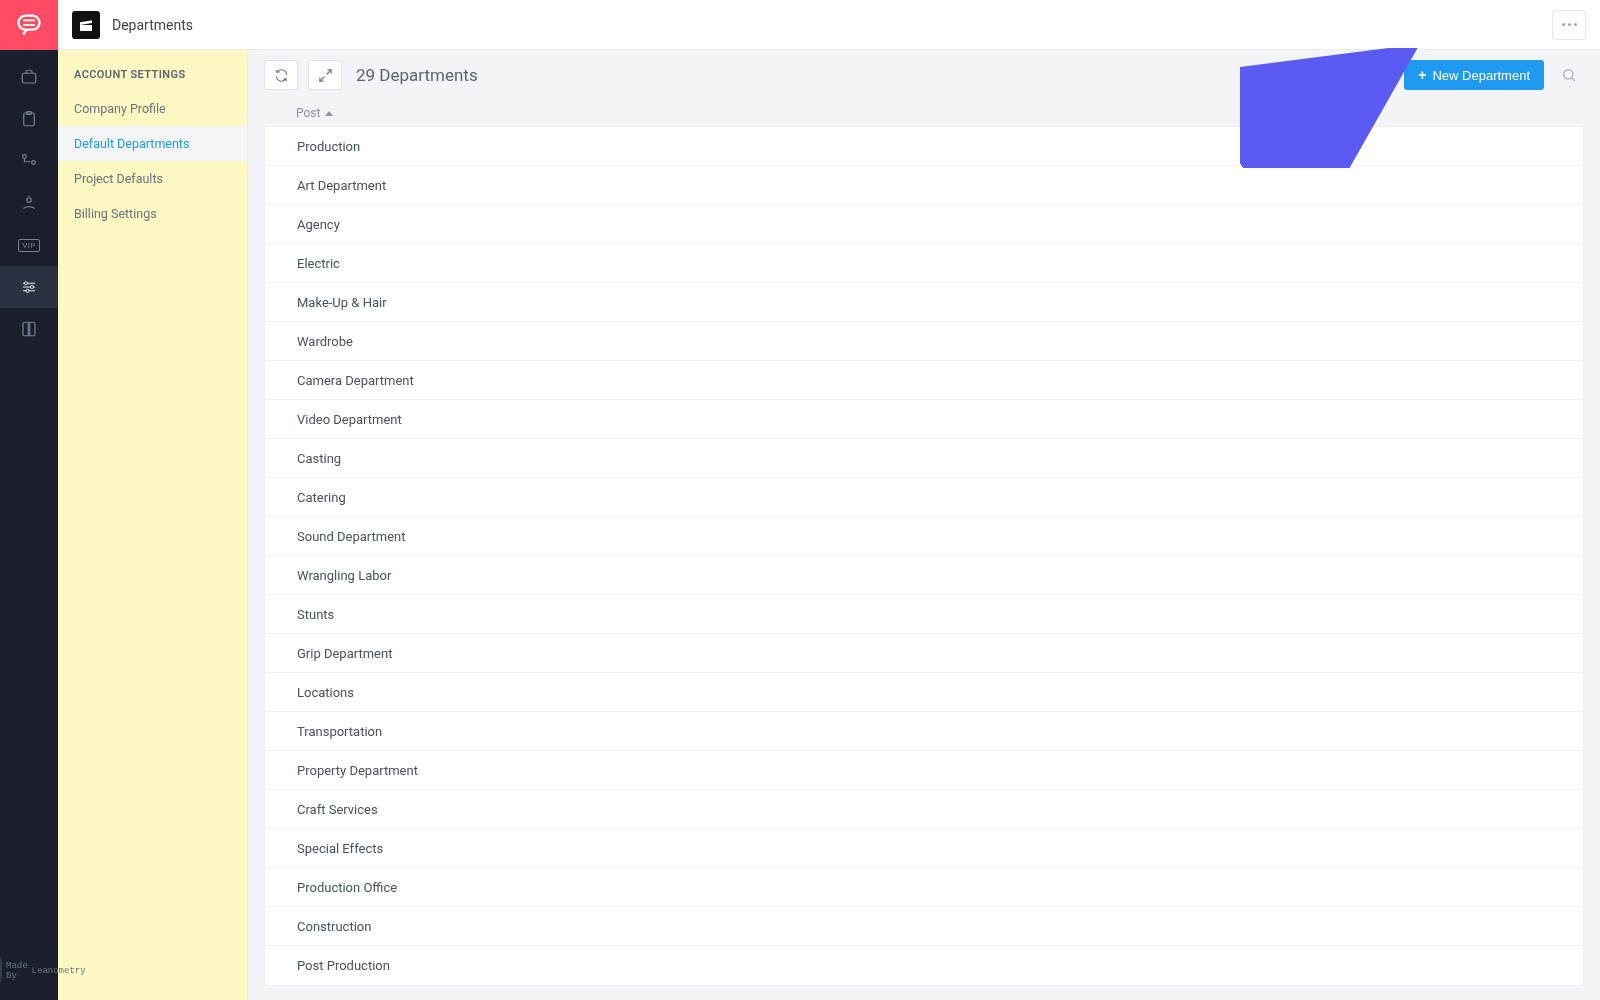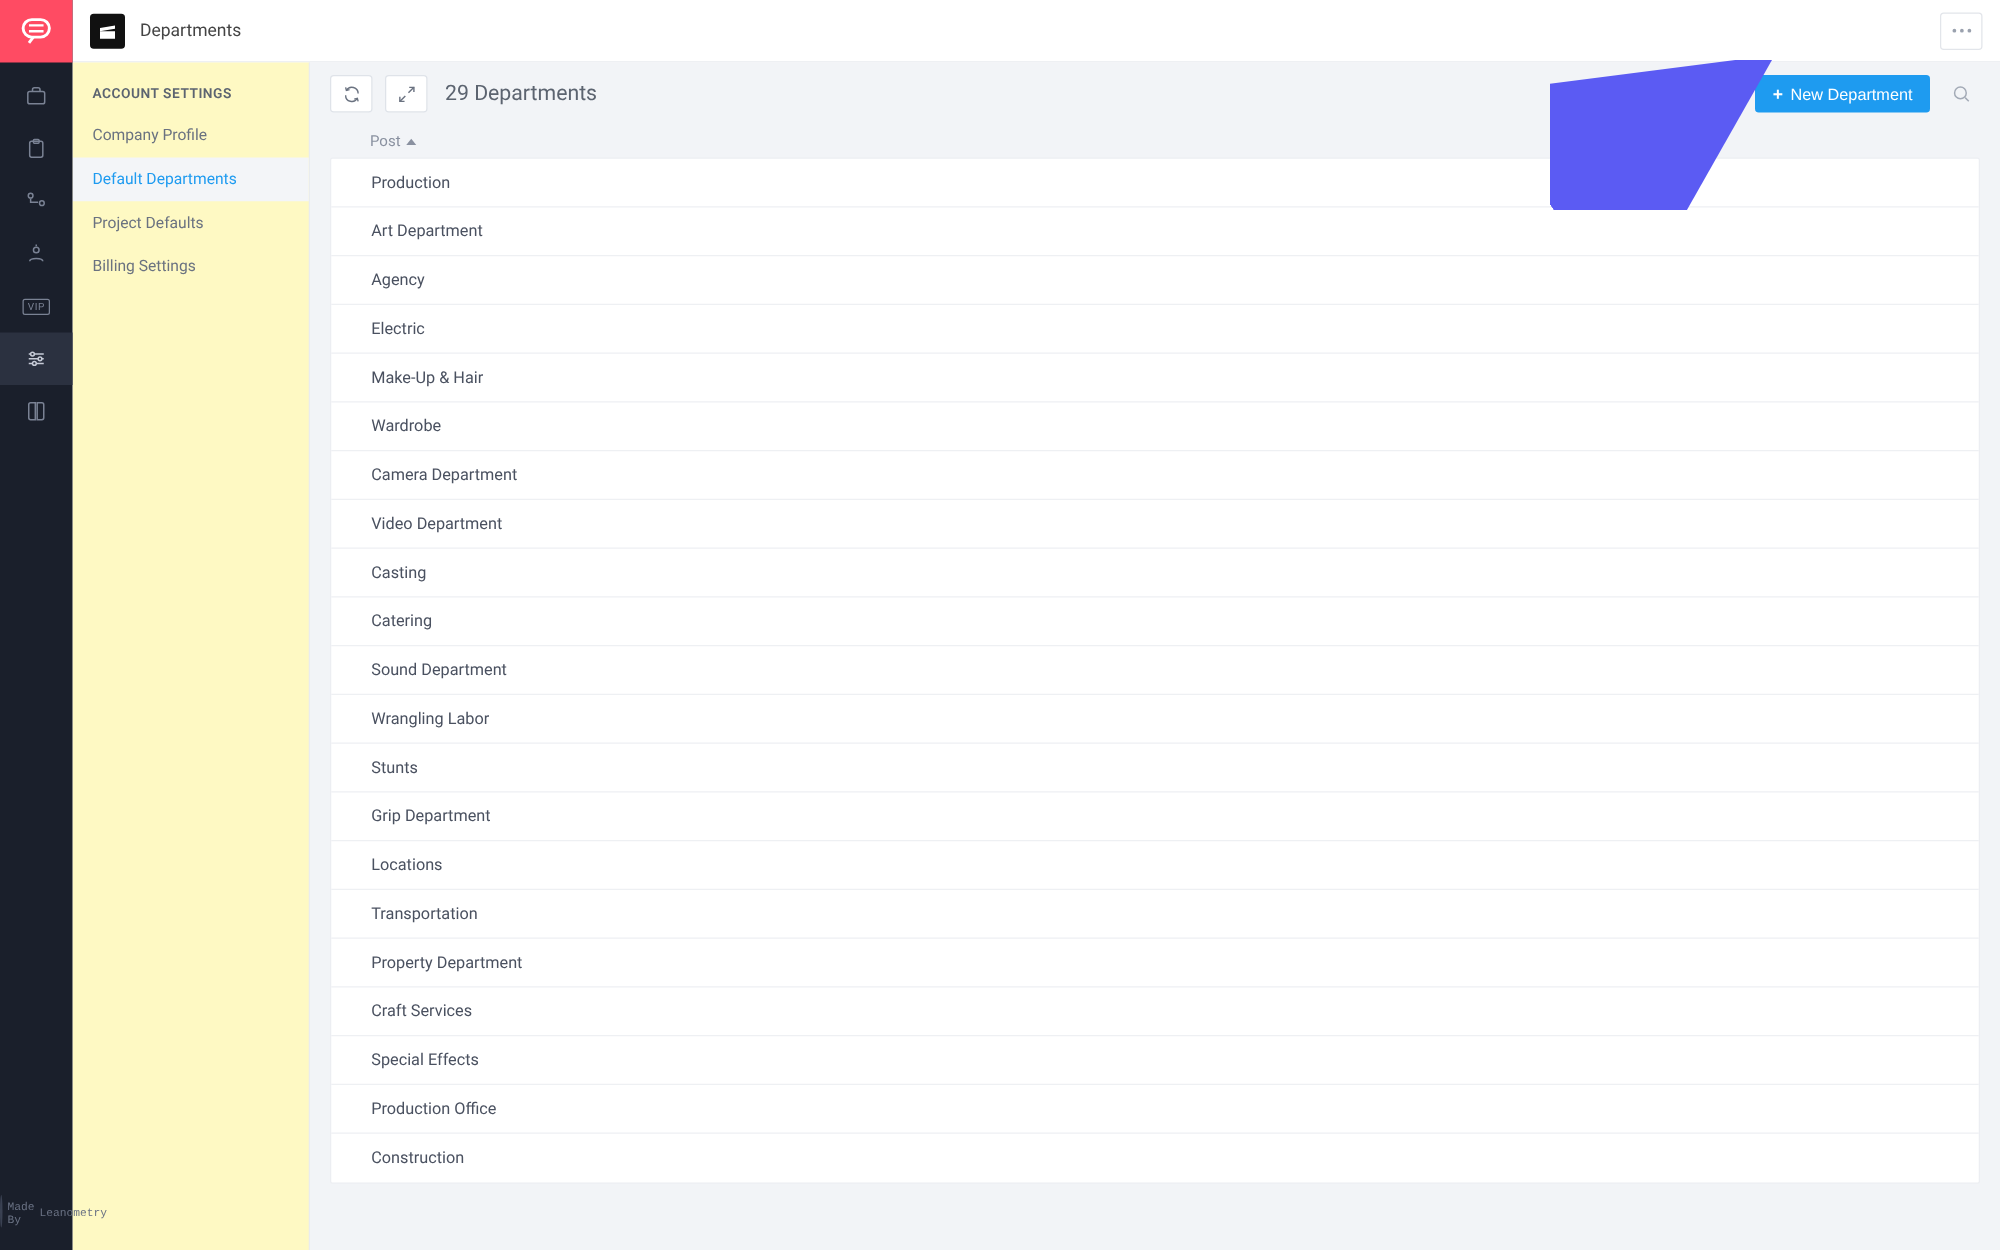--- a/index.html
+++ b/index.html
@@ -372,20 +372,21 @@
               <div class="row">Wrangling Labor</div>
               <div class="row">Stunts</div>
               <div class="row">Grip Department</div>
               <div class="row">Locations</div>
               <div class="row">Transportation</div>
               <div class="row">Property Department</div>
               <div class="row">Craft Services</div>
               <div class="row">Special Effects</div>
               <div class="row">Production Office</div>
               <div class="row">Construction</div>
+              <div class="row">Post Production</div>
             </div>
         </div>
 
       </section>
     </div>
   </div>
 
   <div class="annotation-arrow">
     <svg viewBox="0 0 180 120">
       <defs>

